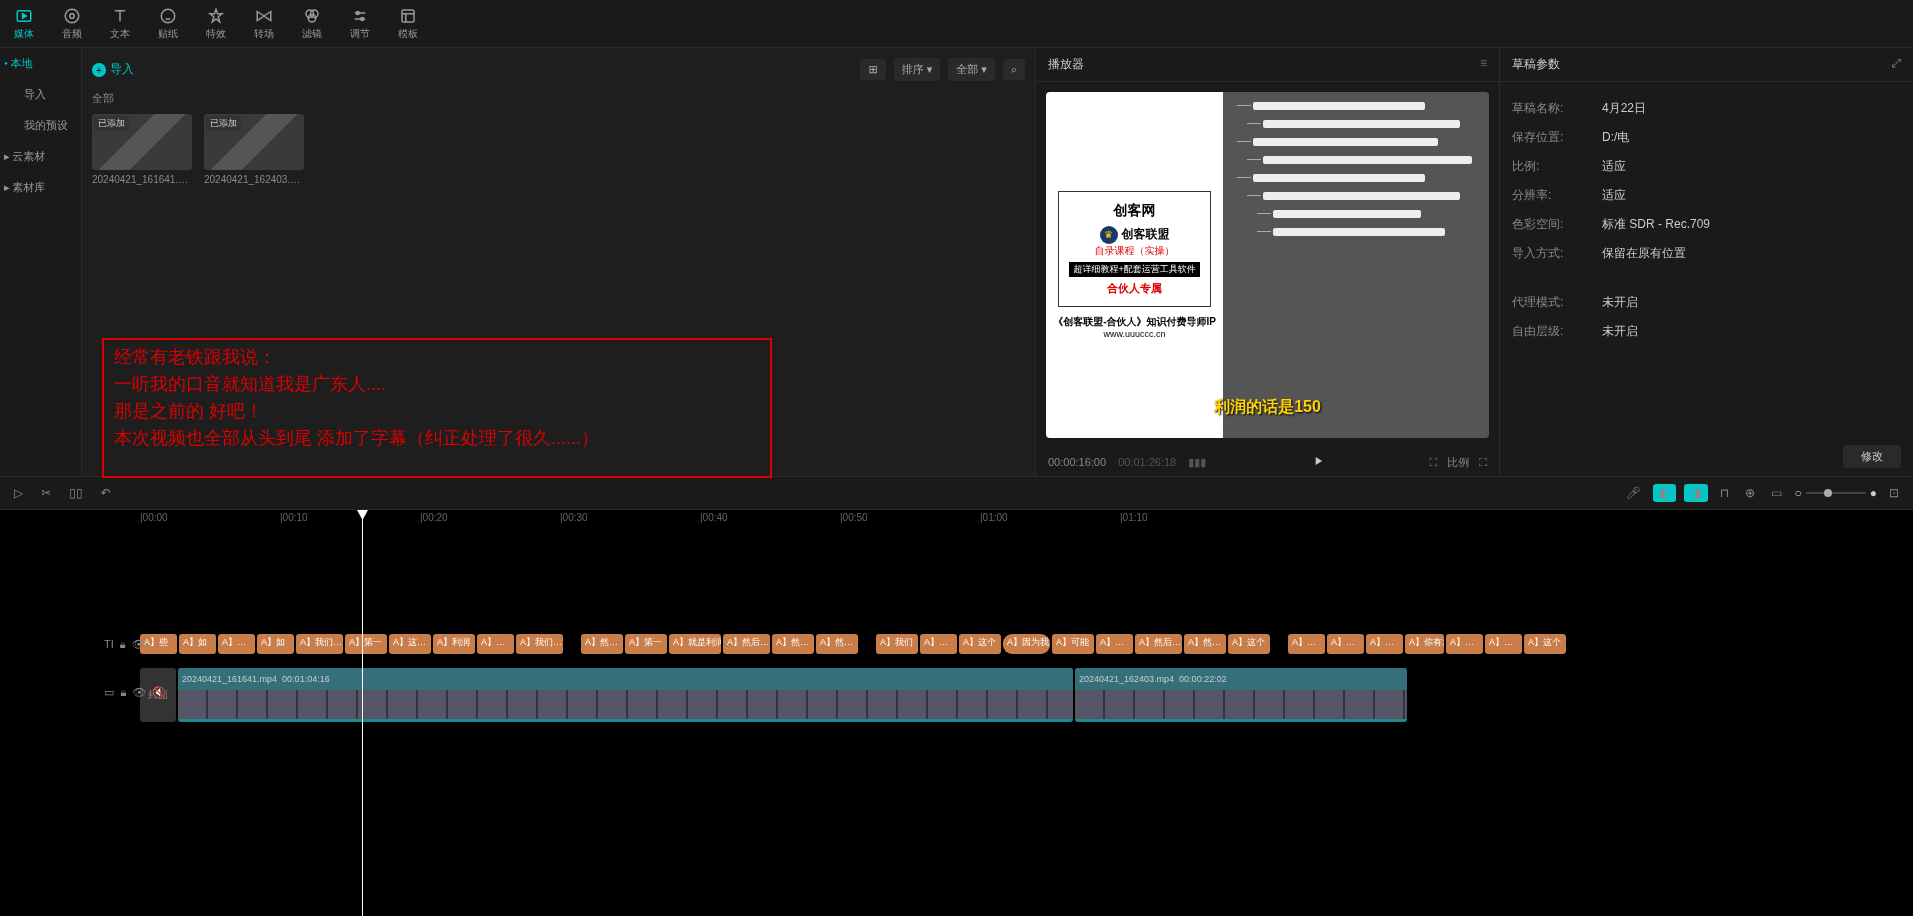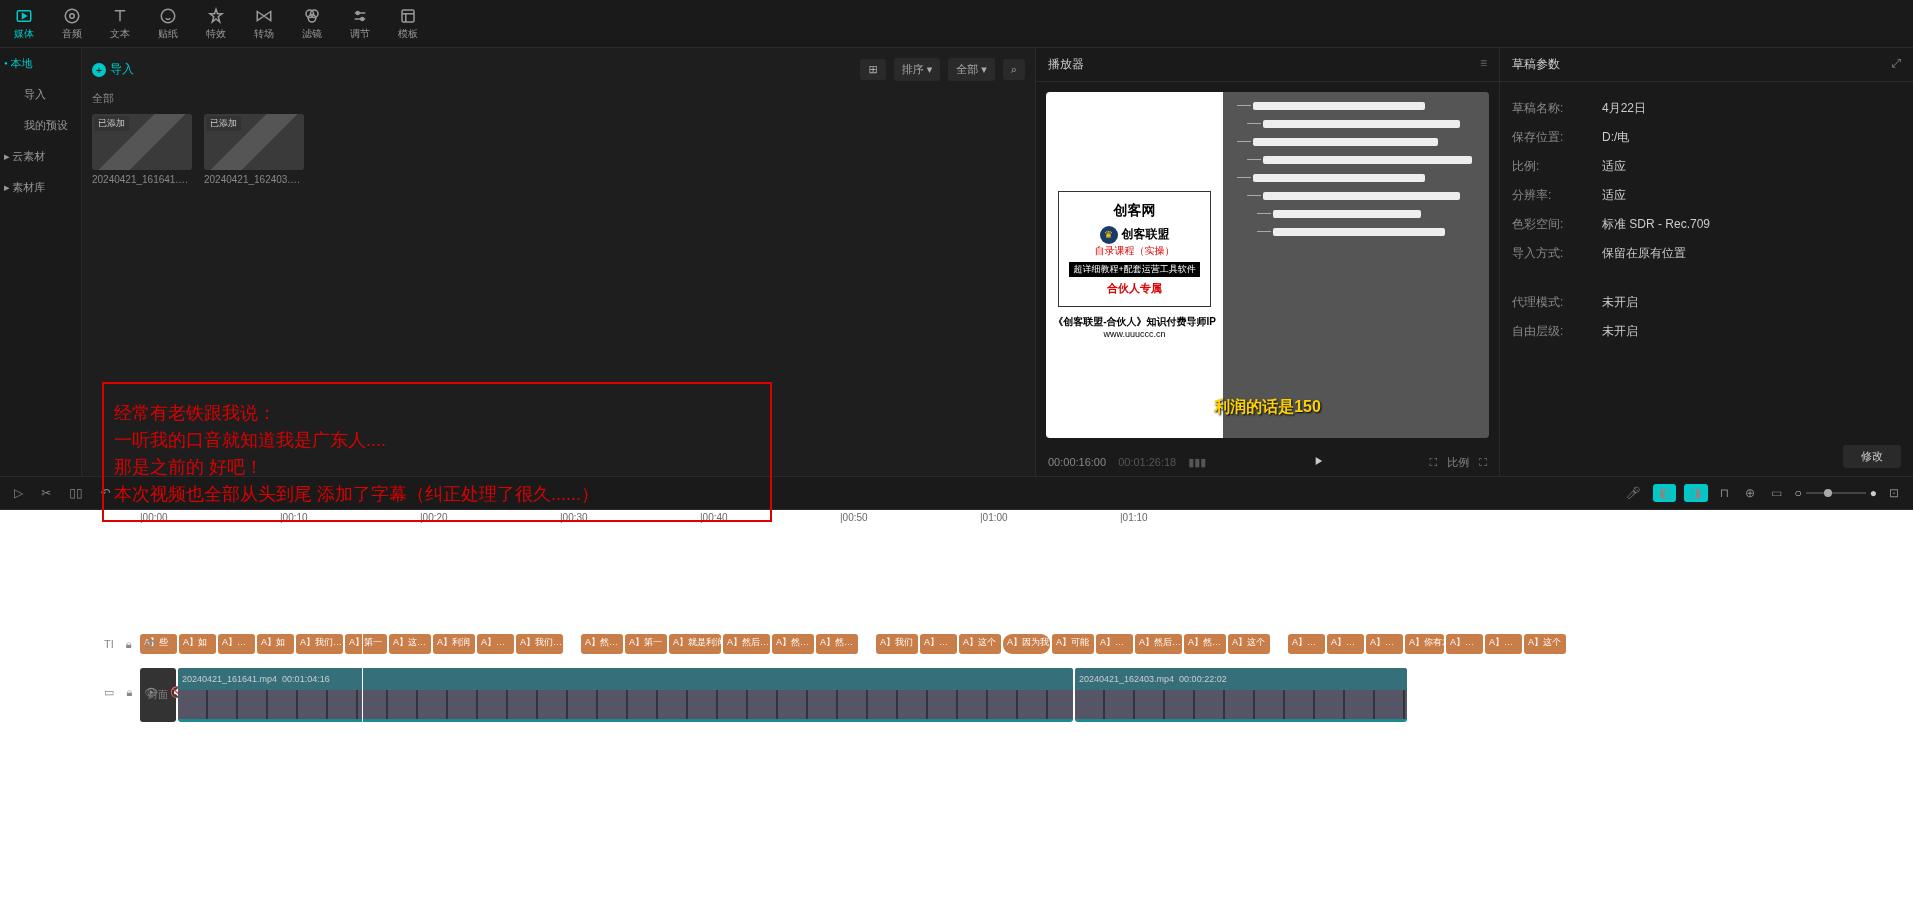--- a/index.html
+++ b/index.html
@@ -57,41 +57,41 @@
 .props-panel { width: 414px; background: #1a1a1a; border-left: 1px solid #2a2a2a; display: flex; flex-direction: column; }
 .props-header { padding: 8px 12px; border-bottom: 1px solid #2a2a2a; display: flex; }
 .props-expand { margin-left: auto; cursor: pointer; color: #888; }
 .props-body { flex: 1; padding: 12px; }
 .prop-row { display: flex; padding: 6px 0; font-size: 12px; }
 .prop-label { width: 90px; color: #888; }
 .prop-val { color: #ccc; flex: 1; }
 .modify-btn { margin: 8px 12px 8px auto; background: #2a2a2a; padding: 4px 18px; border-radius: 3px; cursor: pointer; width: fit-content; color: #ccc; font-size: 11px; }
 
 
-.annotation { position: absolute; left: 102px; top: 338px; width: 670px; height: 140px; border: 2px solid #d00; padding: 16px 10px; z-index: 20; pointer-events: none; margin-top: 44px; }
+.annotation { position: absolute; left: 102px; top: 338px; width: 670px; height: 140px; border: 2px solid #d00; padding: 4px 10px; z-index: 20; pointer-events: none; }
 .annotation p { color: #d00; font-size: 18px; line-height: 1.5; font-weight: 500; }
 
 
 .timeline-toolbar { display: flex; align-items: center; padding: 6px 10px; background: #1a1a1a; border-top: 1px solid #2a2a2a; border-bottom: 1px solid #2a2a2a; gap: 10px; height: 34px; }
 .timeline-toolbar .tl-tool { color: #888; cursor: pointer; padding: 2px 4px; }
 .timeline-toolbar .tl-right { margin-left: auto; display: flex; gap: 8px; align-items: center; }
 .timeline-toolbar .zoom { display: flex; align-items: center; gap: 4px; }
 .timeline-toolbar .zoom-line { width: 60px; height: 2px; background: #444; position: relative; }
 .timeline-toolbar .zoom-dot { position: absolute; left: 30%; top: -3px; width: 8px; height: 8px; border-radius: 50%; background: #aaa; }
 
 
-.timeline { background: #ffffff; height: 406px; position: relative; overflow: hidden; }
+.timeline { background: #000000; height: 406px; position: relative; overflow: hidden; }
 .ruler { display: flex; padding-left: 140px; height: 20px; position: relative; color: #666; font-size: 10px; }
 .ruler .tick { position: absolute; top: 2px; }
 .playhead { position: absolute; top: 0; left: 362px; width: 1px; height: 100%; background: #fff; z-index: 10; }
 .playhead::before { content: ""; position: absolute; top: 0; left: -5px; width: 11px; height: 10px; background: #fff; clip-path: polygon(0 0, 100% 0, 50% 100%); }
 
 .track-area { padding-left: 100px; padding-top: 100px; }
 .track-row { display: flex; align-items: center; height: 28px; margin-bottom: 2px; }
-.track-icons { position: absolute; left: 4px; width: 90px; display: flex; gap: 12px; color: #888; font-size: 11px; }
+.track-icons { position: absolute; left: 4px; width: 90px; display: flex; gap: 6px; color: #888; font-size: 11px; }
 .subtitle-track { display: flex; gap: 2px; padding-left: 40px; }
 .subtitle-clip { background: #c97e4a; border-radius: 3px; height: 20px; padding: 2px 4px; font-size: 9px; color: #fff; white-space: nowrap; overflow: hidden; }
 .video-track { display: flex; margin-top: 10px; padding-left: 40px; }
 .video-clip { height: 54px; background: repeating-linear-gradient(90deg, #2a5e66 0 18px, #1e4850 18px 20px); border-radius: 3px; position: relative; border-bottom: 3px solid #1a8a94; overflow: hidden; }
 .video-clip-header { background: #35707a; color: #ccc; font-size: 9px; padding: 6px 4px; }
 .video-track .cover-area { width: 36px; height: 54px; background: #333; margin-right: 2px; display: flex; align-items: center; justify-content: center; color: #888; font-size: 10px; border-radius: 3px; }
 .video-frames { height: 36px; background: repeating-linear-gradient(90deg, #556 0 28px, #334 28px 30px); }
 
 
 .teal-chip { background: #00c8c8; color: #000; }

